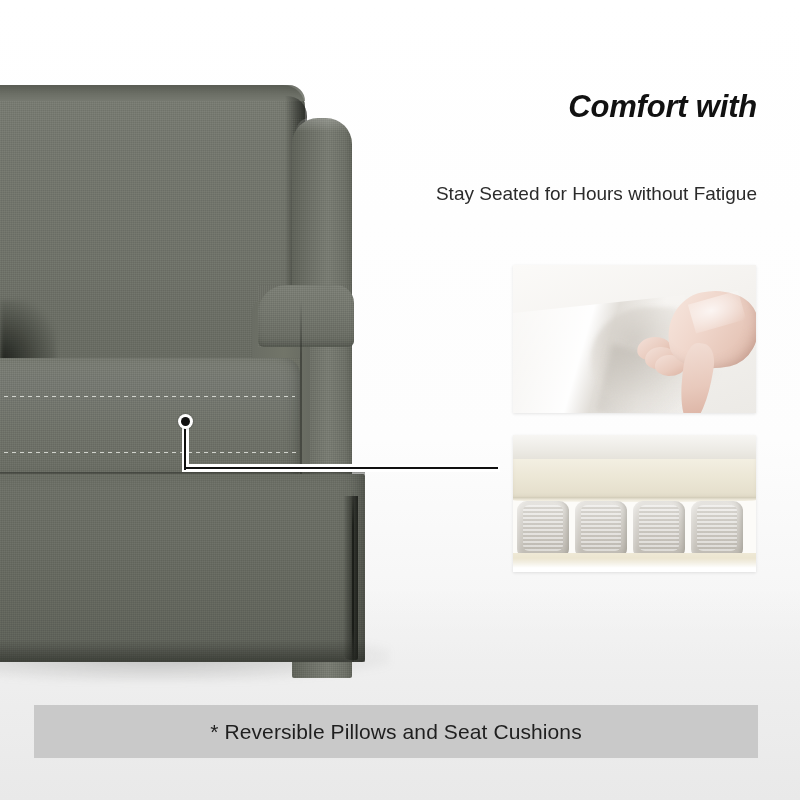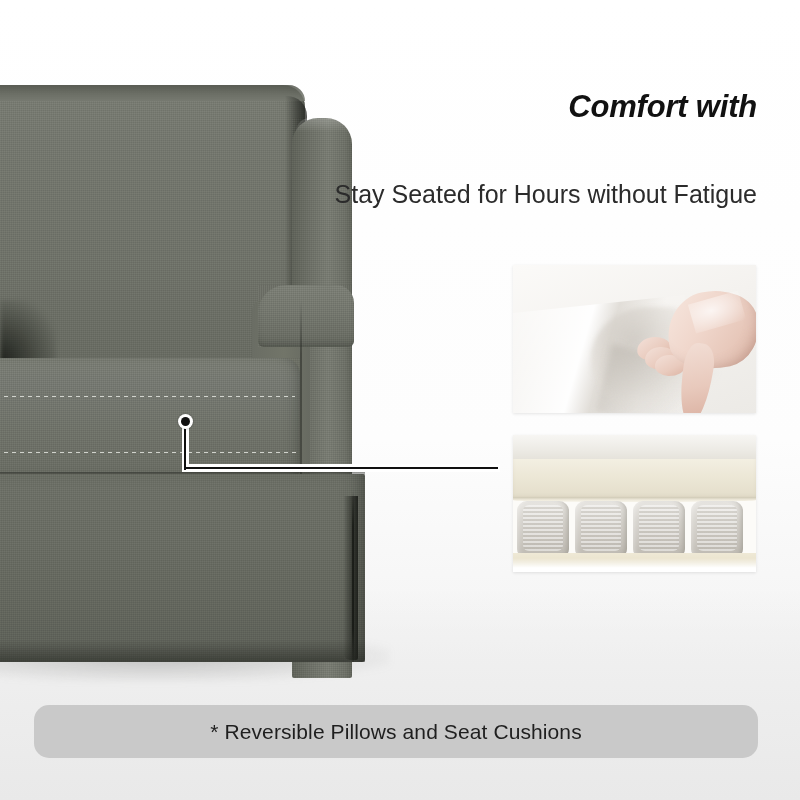--- a/index.html
+++ b/index.html
@@ -181,21 +181,21 @@
     color: #111111;
     line-height: 38px;
     letter-spacing: -0.2px;
     white-space: nowrap;
   }
   .subtitle {
     position: absolute;
     right: 43px; top: 182px;
     width: 460px;
     text-align: right;
-    font-size: 25px;
+    font-size: 19px;
     color: #2b2b2b;
     line-height: 24px;
     white-space: nowrap;
   }
 
   
   .callout { position: absolute; left: 0; top: 0; width: 800px; height: 800px; pointer-events: none; }
   .callout-dot-ring {
     position: absolute;
     left: 178px; top: 414px; width: 15px; height: 15px;
@@ -343,21 +343,20 @@
   }
 
   
   .footer-bar {
     position: absolute;
     left: 34px; top: 705px; width: 724px; height: 53px;
     background: #c9c9c9;
     display: flex;
     align-items: center;
     justify-content: center;
-    border-radius: 15px;
   }
   .footer-text {
     font-size: 21px;
     color: #1f1f1f;
     letter-spacing: 0.1px;
     white-space: nowrap;
   }
 </style>
 </head>
 <body>

